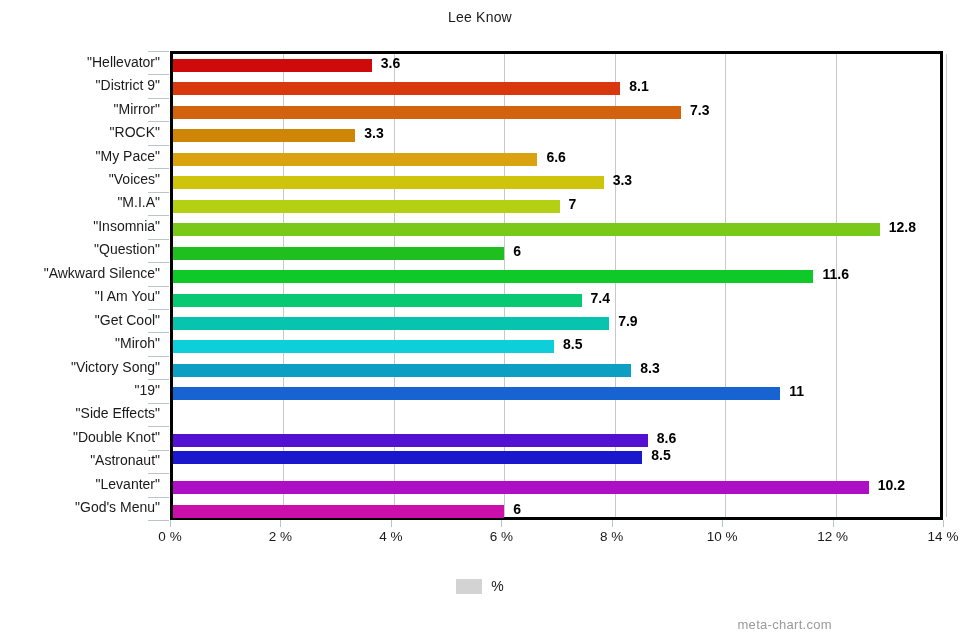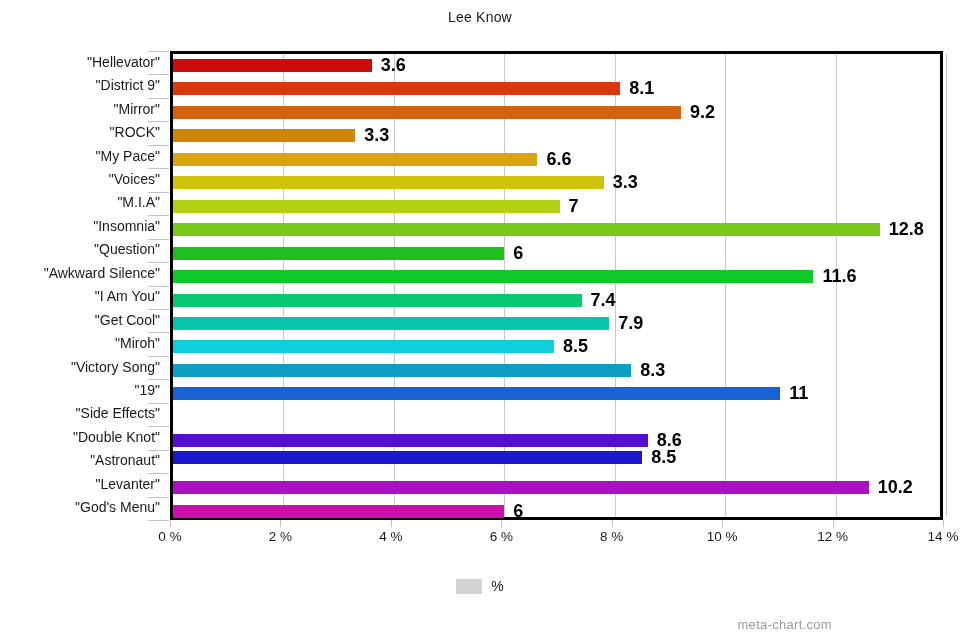--- a/index.html
+++ b/index.html
@@ -70,21 +70,21 @@
   }
   .bar {
     position: absolute;
     left: 0;
     top: 5px;
     height: 13px;
   }
   .bar-value {
     position: absolute;
     top: 1px;
-    font-size: 18px;
+    font-size: 14px;
     font-weight: bold;
     color: #000000;
     white-space: nowrap;
   }
 
   
   .y-label {
     position: absolute;
     right: 0;
     width: 160px;
@@ -235,21 +235,21 @@
         <div class="bar-row" style="top: 0px; height: 23.45px;">
           <div class="bar" title="&quot;Hellevator&quot; 3.6" style="width: 198.771px; background: rgb(207, 10, 10);"></div>
           <div class="bar-value" style="left: 207.771px;">3.6</div>
         </div>
         <div class="bar-row" style="top: 23.45px; height: 23.45px;">
           <div class="bar" title="&quot;District 9&quot; 8.1" style="width: 447.236px; background: rgb(217, 56, 15);"></div>
           <div class="bar-value" style="left: 456.236px;">8.1</div>
         </div>
         <div class="bar-row" style="top: 46.9px; height: 23.45px;">
           <div class="bar" title="&quot;Mirror&quot; 9.2" style="width: 507.971px; background: rgb(210, 98, 13);"></div>
-          <div class="bar-value" style="left: 516.971px;">9.2</div>
+          <div class="bar-value" style="left: 516.971px;">7.3</div>
         </div>
         <div class="bar-row" style="top: 70.35px; height: 23.45px;">
           <div class="bar" title="&quot;ROCK&quot; 3.3" style="width: 182.207px; background: rgb(207, 133, 5);"></div>
           <div class="bar-value" style="left: 191.207px;">3.3</div>
         </div>
         <div class="bar-row" style="top: 93.8px; height: 23.45px; text-align: center;">
           <div class="bar" title="&quot;My Pace&quot; 6.6" style="width: 364.414px; background: rgb(217, 163, 16);"></div>
           <div class="bar-value" style="left: 373.414px;">6.6</div>
         </div>
         <div class="bar-row" style="top: 117.25px; height: 23.45px;">

